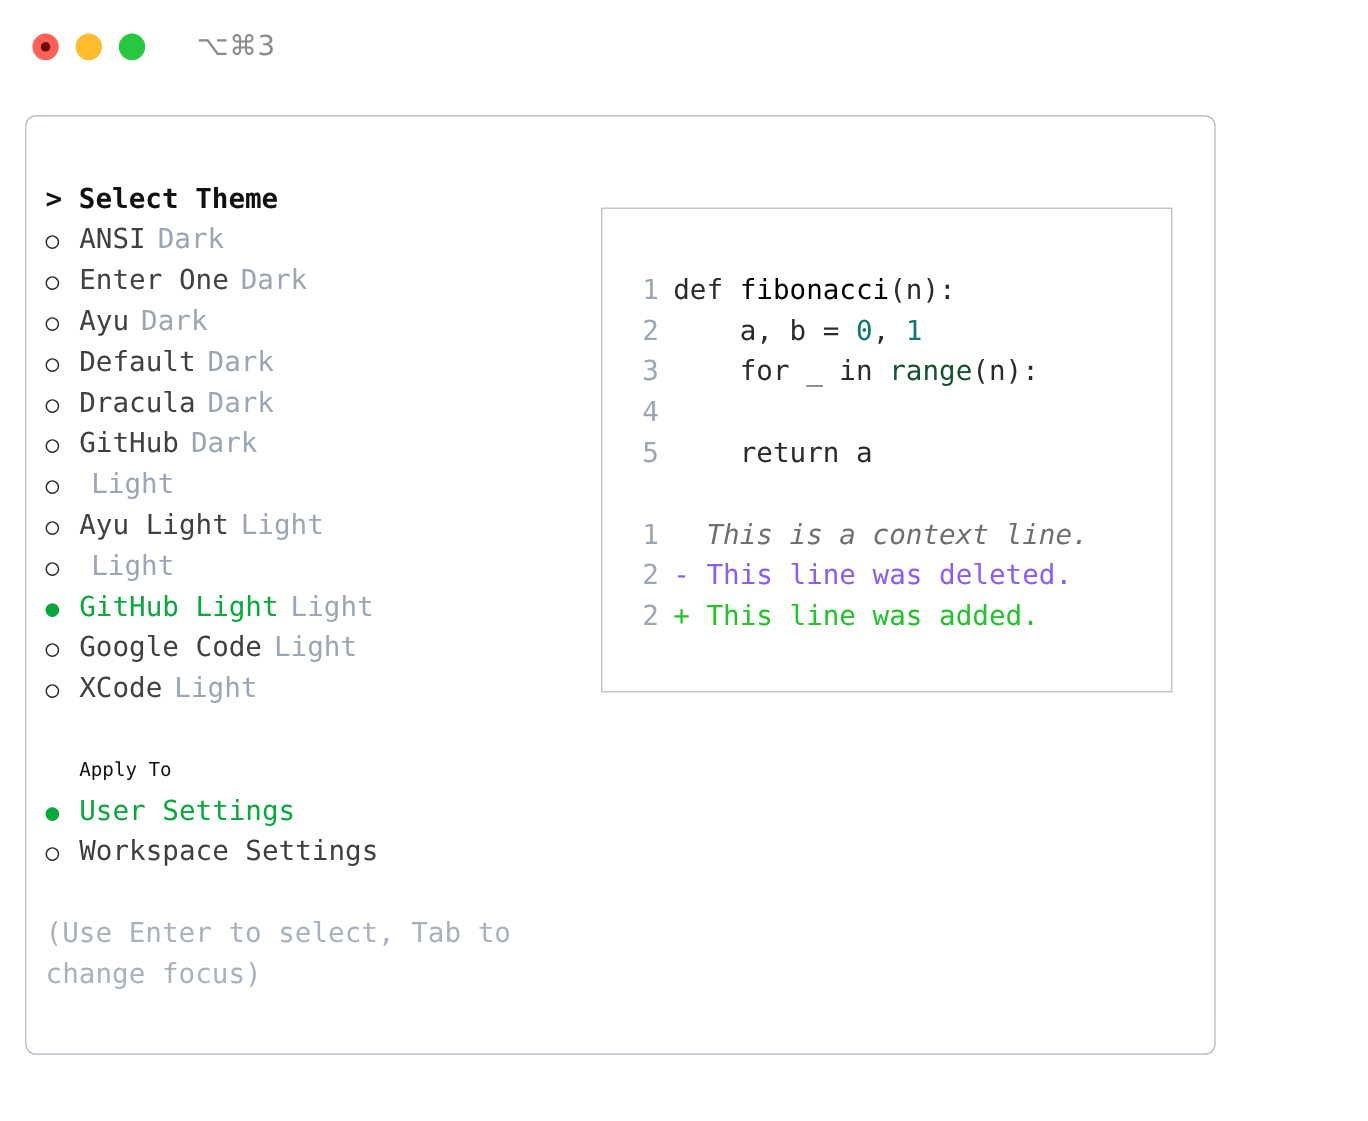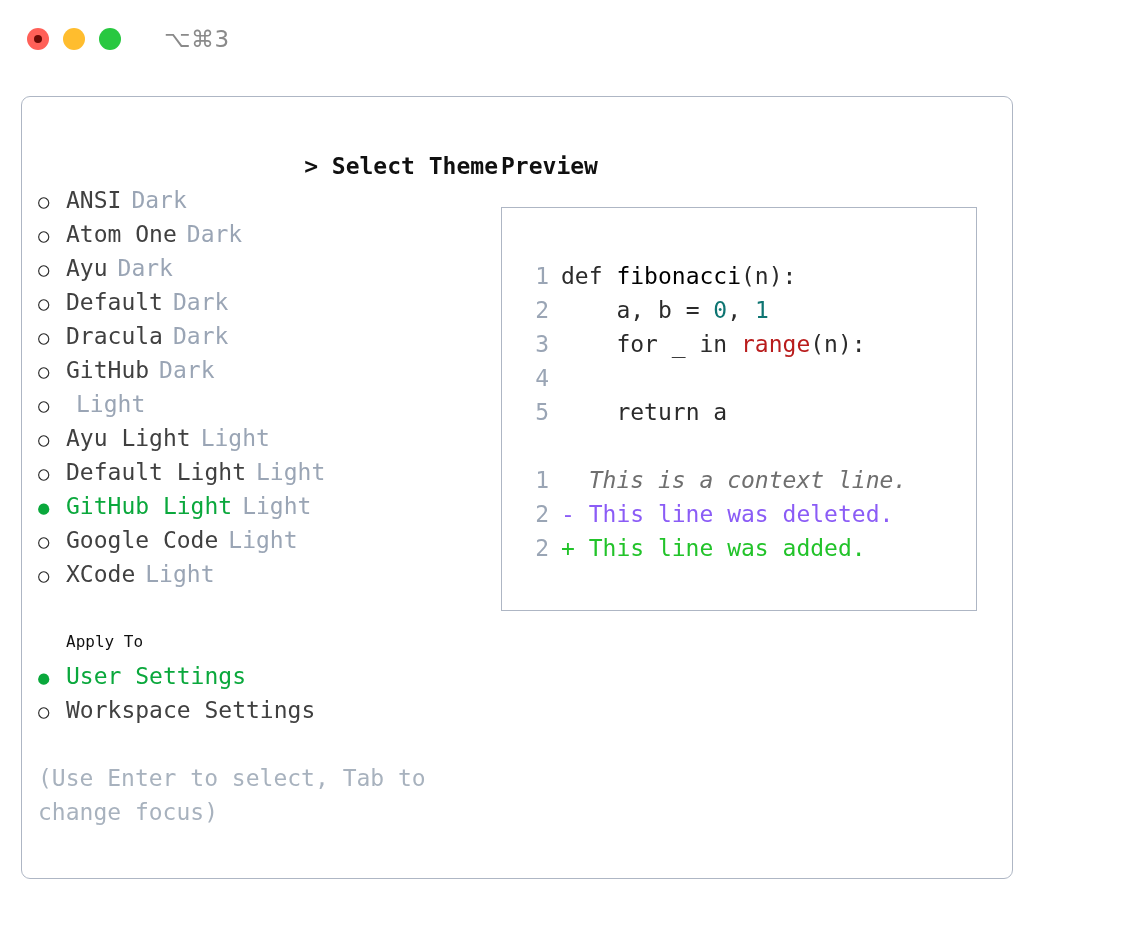--- a/index.html
+++ b/index.html
@@ -94,21 +94,20 @@
   }
 
   .section-head {
     font-size: 23px;
     font-weight: bold;
     color: #101010;
     letter-spacing: 0px;
     white-space: pre;
     line-height: 34px;
     height: 34px;
-    text-align: right;
   }
 
   .opt-row {
     display: flex;
     align-items: baseline;
     height: 34px;
     line-height: 34px;
     font-size: 23px;
     white-space: pre;
   }
@@ -186,21 +185,21 @@
   .ln {
     color: #9aa5b5;
     width: 28px;
     flex: 0 0 28px;
     text-align: right;
     margin-right: 12px;
   }
   .code-text { color: #2b2b2b; text-align: right; }
   .tok-fn    { color: #000000; }
   .tok-num   { color: #0e7572; }
-  .tok-call  { color: #b91c1c; }
+  .tok-call  { color: #14532d; }
   .diff-ctx  { color: #6f6f6f; font-style: italic; }
   .diff-del  { color: #8b5cf6; }
   .diff-add  { color: #22c32a; }
   .gap-line  { height: 34px; }
 </style>
 </head>
 <body>
 
 <div id="window">
 
@@ -215,47 +214,46 @@
 
   <div id="panel">
     <div id="panel-inner">
 
       <div id="left-col">
 
         <div class="section-head">&gt; Select Theme</div>
 
         <div id="theme-list">
             <div class="opt-row"><span class="marker">○</span><span class="opt-label">ANSI</span><span class="opt-tag">Dark</span></div>
-            <div class="opt-row"><span class="marker">○</span><span class="opt-label">Atom One</span><span class="opt-tag">Dark</span></div>
+            <div class="opt-row"><span class="marker">○</span><span class="opt-label">Enter One</span><span class="opt-tag">Dark</span></div>
             <div class="opt-row"><span class="marker">○</span><span class="opt-label">Ayu</span><span class="opt-tag">Dark</span></div>
             <div class="opt-row"><span class="marker">○</span><span class="opt-label">Default</span><span class="opt-tag">Dark</span></div>
             <div class="opt-row"><span class="marker">○</span><span class="opt-label">Dracula</span><span class="opt-tag">Dark</span></div>
             <div class="opt-row"><span class="marker">○</span><span class="opt-label">GitHub</span><span class="opt-tag">Dark</span></div>
             <div class="opt-row"><span class="marker">○</span><span class="opt-tag">Light</span></div>
             <div class="opt-row"><span class="marker">○</span><span class="opt-label">Ayu Light</span><span class="opt-tag">Light</span></div>
-            <div class="opt-row"><span class="marker">○</span><span class="opt-label">Default Light</span><span class="opt-tag">Light</span></div>
+            <div class="opt-row"><span class="marker">○</span><span class="opt-tag">Light</span></div>
             <div class="opt-row selected"><span class="marker sel">●</span><span class="opt-label">GitHub Light</span><span class="opt-tag">Light</span></div>
             <div class="opt-row"><span class="marker">○</span><span class="opt-label">Google Code</span><span class="opt-tag">Light</span></div>
             <div class="opt-row"><span class="marker">○</span><span class="opt-label">XCode</span><span class="opt-tag">Light</span></div>
           </div>
 
         <div class="spacer-row"></div>
 
         <div class="subhead">Apply To</div>
 
         <div id="apply-list">
             <div class="opt-row selected"><span class="marker sel">●</span><span class="opt-label">User Settings</span></div>
             <div class="opt-row"><span class="marker">○</span><span class="opt-label">Workspace Settings</span></div>
           </div>
 
         <div id="hint">(Use Enter to select, Tab to change focus)</div>
       </div>
 
       <div id="right-col">
-        <div id="preview-title">Preview</div>
 
         <div id="code-box">
           <div id="code-inner">
             <div id="code-lines">
                 <div class="code-line"><span class="ln">1</span><span><span class="code-text">def </span><span class="tok-fn">fibonacci</span><span class="code-text">(n):</span></span></div>
                 <div class="code-line"><span class="ln">2</span><span><span class="code-text">    </span><span class="code-text">a, b = </span><span class="tok-num">0</span><span class="code-text">, </span><span class="tok-num">1</span></span></div>
                 <div class="code-line"><span class="ln">3</span><span><span class="code-text">    </span><span class="code-text">for _ in </span><span class="tok-call">range</span><span class="code-text">(n):</span></span></div>
                 <div class="code-line"><span class="ln">4</span><span><span class="code-text">        </span></span></div>
                 <div class="code-line"><span class="ln">5</span><span><span class="code-text">    </span><span class="code-text">return a</span></span></div>
               </div>

